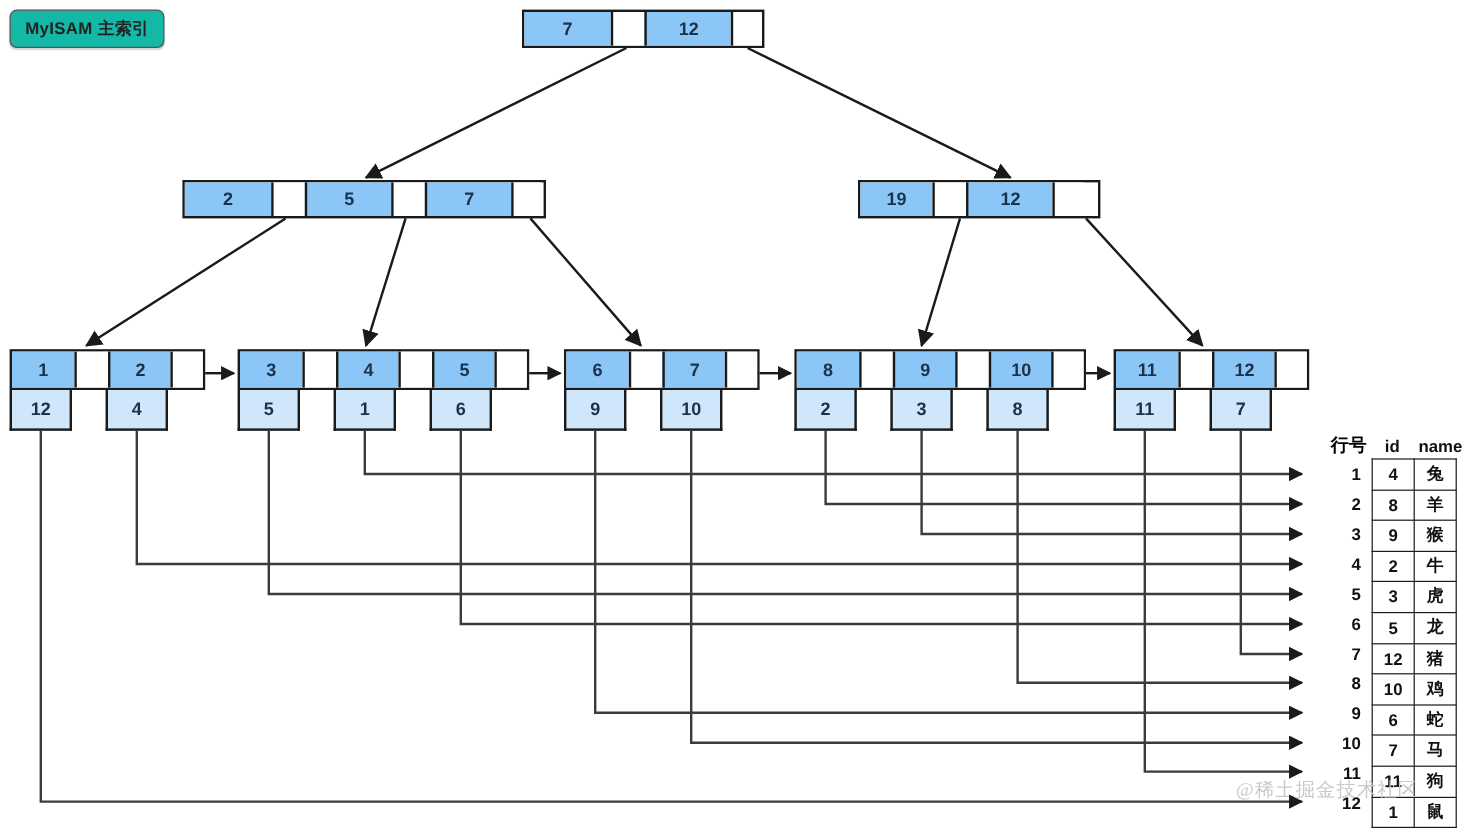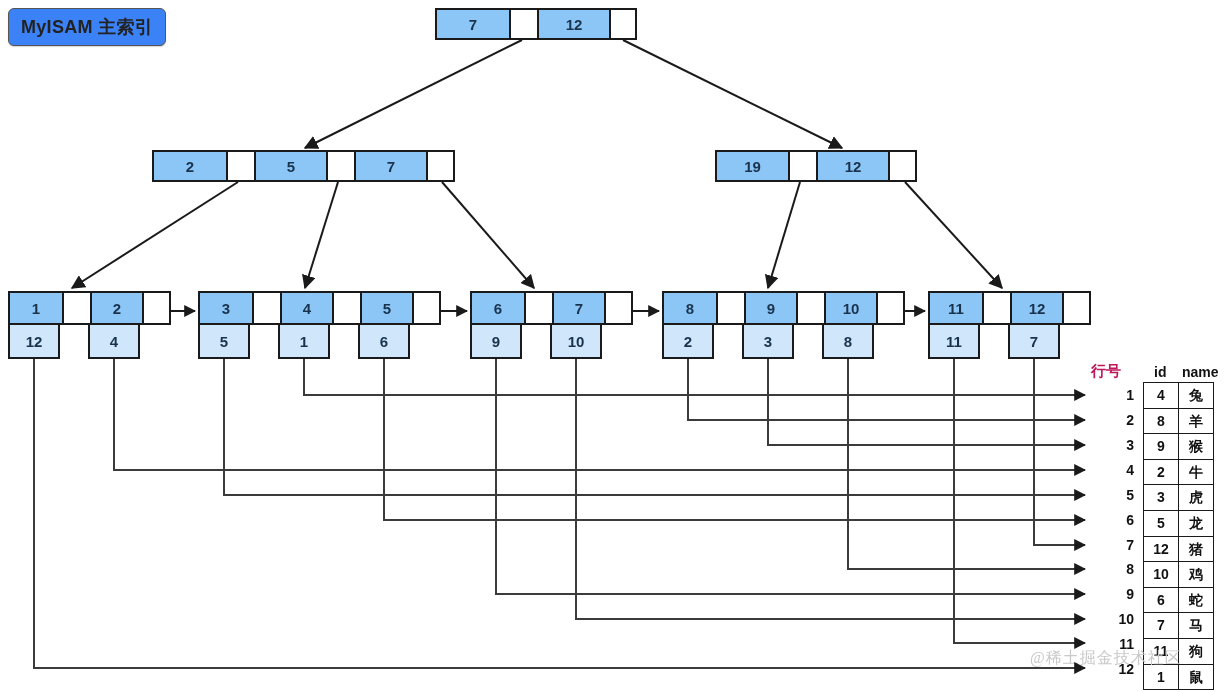--- a/index.html
+++ b/index.html
@@ -2,21 +2,21 @@
 <html><head>
 <meta charset="utf-8">
 <style>
   html,body{margin:0;padding:0;background:#ffffff;}
   body{width:1229px;height:692px;position:relative;overflow:hidden;
        font-family:"Liberation Sans","DejaVu Sans",sans-serif;}
   #stage{position:absolute;left:0;top:0;width:1229px;height:692px;}
   svg#wires{position:absolute;left:0;top:0;width:1229px;height:692px;pointer-events:none;}
 
   .tag{position:absolute;left:8px;top:8px;padding:6px 12px;border:1px solid #555;
-       border-radius:6px;background:#3b82f6;color:#222;font-size:18px;font-weight:bold;
+       border-radius:6px;background:#14b8a6;color:#222;font-size:14px;font-weight:bold;
        letter-spacing:.3px;box-shadow:0 1px 1px rgba(0,0,0,.18);}
 
   .node{position:absolute;display:flex;border:2px solid #1a1a1a;box-sizing:border-box;background:#fff;}
   .cell{box-sizing:border-box;display:flex;align-items:center;justify-content:center;
         font-size:15px;font-weight:bold;color:#19334d;}
   .cell.key{background:#8cc6f7;}
   .cell.ptr{background:#ffffff;}
   .cell + .cell{border-left:2px solid #1a1a1a;}
 
   
@@ -29,21 +29,21 @@
   .leaf .botgap{background:transparent;border:none;}
 
   
   .tbl{position:absolute;border-collapse:collapse;}
   .tbl td{border:1.5px solid #1a1a1a;width:34px;height:24.6px;text-align:center;
           font-size:14px;font-weight:bold;color:#111;padding:0;line-height:24.6px;}
   .tbl td.name{font-family:"DejaVu Sans",sans-serif;}
   .thdr{position:absolute;font-size:14px;font-weight:bold;color:#111;}
   .rowno{position:absolute;font-size:14px;font-weight:bold;color:#111;
          text-align:right;width:26px;}
-  .rowhdr-label{position:absolute;font-size:15px;font-weight:bold;color:#be185d;}
+  .rowhdr-label{position:absolute;font-size:15px;font-weight:bold;color:#000000;margin-left:18px;}
 
   .watermark{position:absolute;left:1030px;top:648px;font-size:16px;color:#c9c9c9;
              font-family:Liberation Serif, serif;letter-spacing:1px;}
 </style>
 </head>
 <body>
 
 <div id="stage">
 
   <div class="tag">MyISAM 主索引</div>
@@ -58,21 +58,21 @@
   <div class="node" style="left:152px;top:150px;width:303px;height:32px;">
     <div class="cell key" style="width:72px;">2</div>
     <div class="cell ptr" style="width:28px;"></div>
     <div class="cell key" style="width:72px;">5</div>
     <div class="cell ptr" style="width:28px;"></div>
     <div class="cell key" style="width:72px;">7</div>
     <div class="cell ptr" style="width:25px;"></div>
   </div>
 
   <div class="node" style="left:715px;top:150px;width:202px;height:32px;">
-    <div class="cell key" style="width:71px;">19</div>
+    <div class="cell key" style="width:60px;">19</div>
     <div class="cell ptr" style="width:28px;"></div>
     <div class="cell key" style="width:72px;">12</div>
     <div class="cell ptr" style="width:26px;"></div>
   </div>
 
   <div class="leaf" style="left:8px;top:291px;width:163px;">
     <div class="toprow">
       <div class="cell key" style="width:52px;">1</div>
       <div class="cell ptr" style="width:28px;"></div>
       <div class="cell key" style="width:52px;">2</div>

